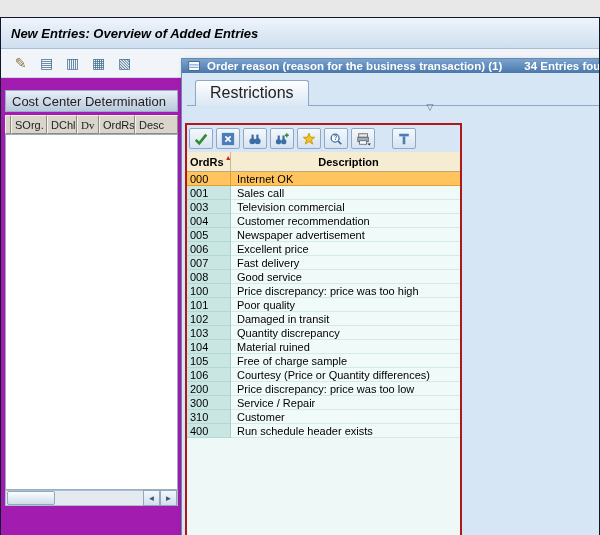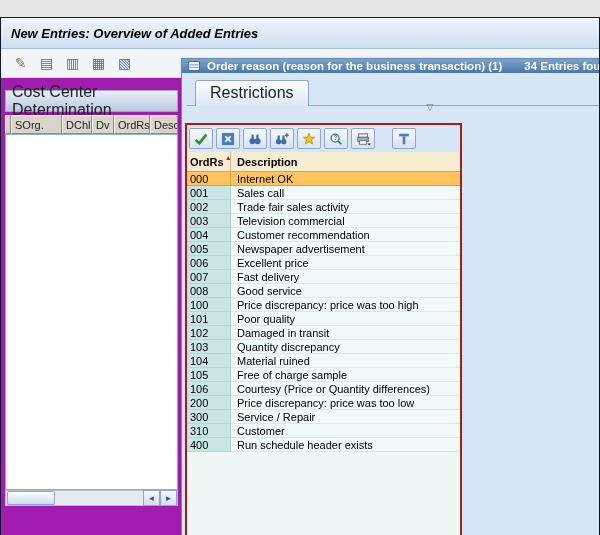--- a/index.html
+++ b/index.html
@@ -19,21 +19,21 @@
   .tb-btn .g{font-size:14px;color:#46708f;line-height:1;}
   .i-edit::before{content:"✎";color:#8a6d3b;}
   .i-ins::before{content:"▤";}
   .i-copy::before{content:"▥";}
   .i-del::before{content:"▦";}
   .i-sel::before{content:"▧";}
 
   
   .panel-header{position:absolute;top:72px;left:4px;width:173px;height:22px;box-sizing:border-box;
     background:linear-gradient(#e7eef6,#b9c9dc);border:1px solid #98aec4;
-    display:flex;align-items:center;padding-left:6px;font-size:16px;color:#222;}
+    display:flex;align-items:center;padding-left:6px;font-size:13px;color:#222;}
   .grid-header{position:absolute;top:97px;left:4px;width:173px;height:19px;display:flex;box-sizing:border-box;}
   .gh-cell{height:19px;box-sizing:border-box;background:#d9d5cb;border:1px solid;
     border-color:#f4f2ec #8f8b80 #8f8b80 #f4f2ec;font-size:11px;color:#222;
     display:flex;align-items:center;padding-left:3px;overflow:hidden;white-space:nowrap;}
   .grid-body{position:absolute;top:116px;left:4px;width:173px;height:356px;background:#ffffff;
     border:1px solid #98aec4;box-sizing:border-box;}
   .grid-hscroll{position:absolute;top:472px;left:4px;width:173px;height:16px;background:#e4eaf0;
     border:1px solid #aebecd;box-sizing:border-box;display:flex;align-items:center;}
   .hthumb{width:46px;height:12px;margin-left:1px;background:linear-gradient(#fbfdff,#cfdcea);
     border:1px solid #90a8c0;border-radius:2px;}
@@ -64,21 +64,21 @@
     border:2px solid var(--hl,#b01818);background:#d7e6f4;overflow:hidden;display:flex;flex-direction:column;}
   .vh-toolbar{height:27px;flex:0 0 27px;display:flex;align-items:center;gap:3px;padding:0 2px;}
   .vh-btn{width:24px;height:21px;display:flex;align-items:center;justify-content:center;padding:0;
     background:linear-gradient(#f4f8fc,#d6e3f0);border:1px solid #8fa8c8;border-radius:2px;cursor:default;}
   .vh-btn.gap{margin-left:14px;}
 
   .vh-header{height:19px;flex:0 0 19px;display:flex;background:#f6ecd2;border-bottom:1px solid #b8a87a;
     font-size:11px;font-weight:bold;color:#000;}
   .vh-h-code{width:44px;box-sizing:border-box;border-right:1px solid #c8b890;display:flex;
     align-items:center;padding-left:3px;}
-  .vh-h-desc{flex:1;display:flex;align-items:center;padding-left:6px;}
+  .vh-h-desc{flex:1;display:flex;align-items:center;padding-left:6px;justify-content:center;}
   .sort{color:#cc2222;font-size:7px;margin-left:1px;position:relative;top:-4px;}
 
   .vh-body{flex:1;overflow:hidden;background:#eef8f6;}
   .vh-row{display:flex;height:14px;font-size:11px;color:#000;}
   .vh-code{width:44px;box-sizing:border-box;background:var(--codebg,#c9e6e3);
     border-right:1px solid #a8ccc8;border-bottom:1px solid #b4d8d3;
     display:flex;align-items:center;padding-left:3px;}
   .vh-desc{flex:1;background:#f0faf8;border-bottom:1px solid #d5eae6;
     display:flex;align-items:center;padding-left:6px;white-space:nowrap;overflow:hidden;}
   .vh-row.selected .vh-code,.vh-row.selected .vh-desc{
@@ -110,23 +110,23 @@
         <span class="g i-sel"></span>
       </button>
   </div>
 
   <div class="panel-header">
     <span>Cost Center Determination</span>
   </div>
 
   <div class="grid-header">
       <div class="gh-cell" style="width: 6px;"></div>
-      <div class="gh-cell" style="width: 51px;">SOrg.</div>
+      <div class="gh-cell" style="width: 36px;">SOrg.</div>
       <div class="gh-cell" style="width: 30px;">DChl</div>
-      <div class="gh-cell" style="width: 22px;">Dv</div>
+      <div class="gh-cell" style="width: 22px; font-family: Liberation Serif, serif;">Dv</div>
       <div class="gh-cell" style="width: 36px;">OrdRs</div>
       <div class="gh-cell" style="flex: 1 1 0%;">Desc</div>
     </div>
   <div class="grid-body"></div>
 
   <div class="grid-hscroll">
     <div class="hthumb"></div>
     <div class="harrow">◄</div>
     <div class="harrow">►</div>
   </div>
@@ -223,24 +223,20 @@
       <div class="vh-body">
           <div class="vh-row selected">
             <div class="vh-code">000</div>
             <div class="vh-desc">Internet OK</div>
           </div>
           <div class="vh-row">
             <div class="vh-code">001</div>
             <div class="vh-desc">Sales call</div>
           </div>
           <div class="vh-row">
-            <div class="vh-code">002</div>
-            <div class="vh-desc">Trade fair sales activity</div>
-          </div>
-          <div class="vh-row">
             <div class="vh-code">003</div>
             <div class="vh-desc">Television commercial</div>
           </div>
           <div class="vh-row">
             <div class="vh-code">004</div>
             <div class="vh-desc">Customer recommendation</div>
           </div>
           <div class="vh-row">
             <div class="vh-code">005</div>
             <div class="vh-desc">Newspaper advertisement</div>

